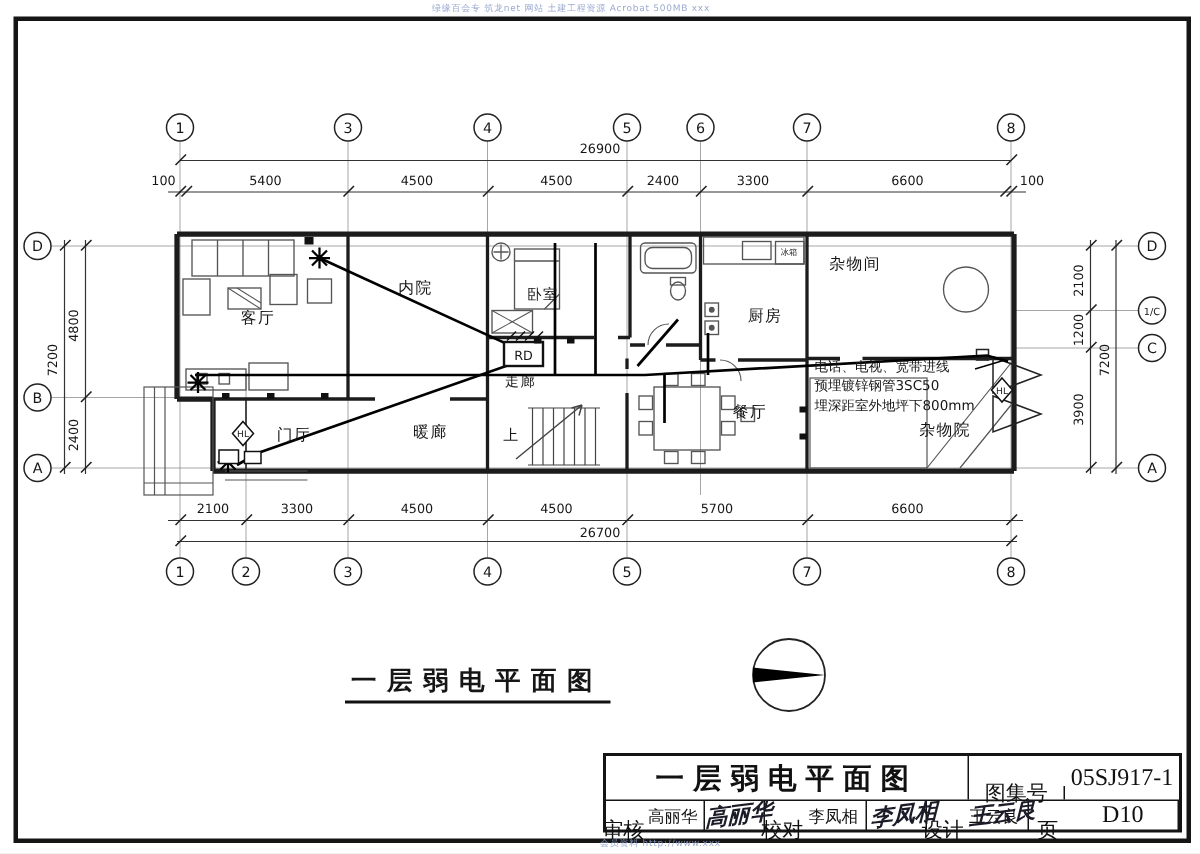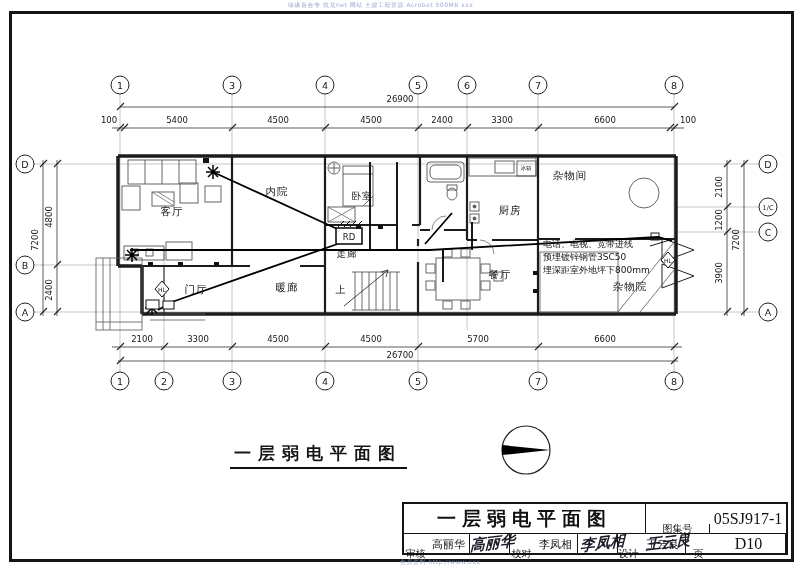--- a/index.html
+++ b/index.html
@@ -15,21 +15,21 @@
   .caption{font-size:17px;letter-spacing:7px;font-weight:bold;}
   
   #tb{position:absolute;left:402px;top:502px;width:386px;height:53px;border:2px solid #141414;
       box-sizing:border-box;background:#fff;}
   #tb .r1{display:flex;height:29px;border-bottom:1px solid #141414;}
   #tb .r2{display:flex;height:20px;position:relative;}
   #tb .c{box-sizing:border-box;border-right:1px solid #141414;display:flex;align-items:center;
          justify-content:center;overflow:visible;white-space:nowrap;}
   #tb .c:last-child{border-right:none;}
   .tb-title{font-size:19px;font-weight:bold;letter-spacing:6px;}
-  .lab{font-size:10px;margin-top:20px;}
+  .lab{font-size:14px;margin-top:20px;}
   .name{font-size:11px;}
   .serif{font-family:"Liberation Serif","DejaVu Serif",serif;font-size:16px;}
   .sig{position:absolute;font-family:"DejaVu Serif","Liberation Serif",serif;font-style:italic;
        font-weight:bold;font-size:15px;transform:rotate(-7deg) skewX(-8deg);color:#1c1c28;z-index:3;}
 </style>
 </head>
 <body>
 
 <div id="sheet">
   <div id="frame"></div>

